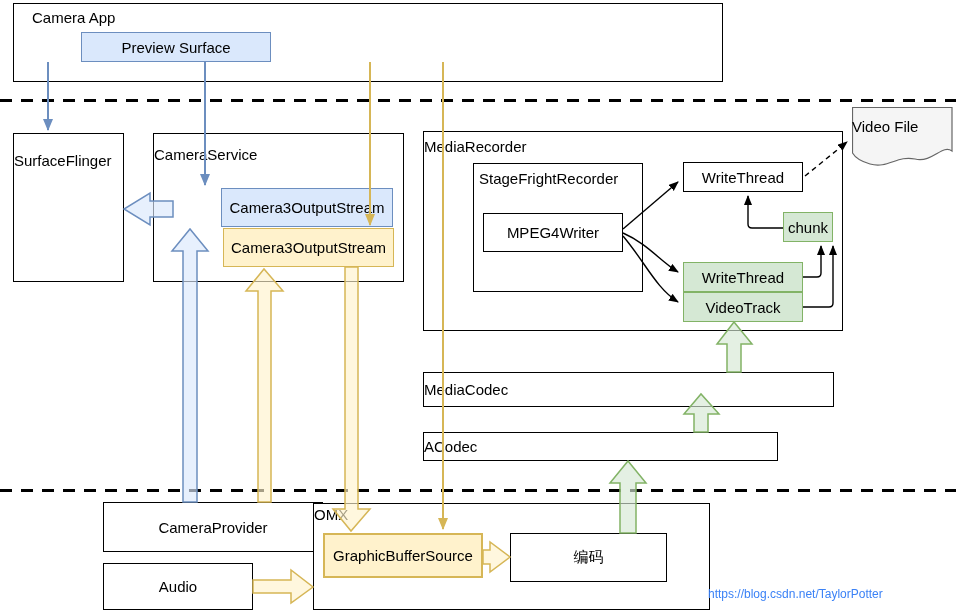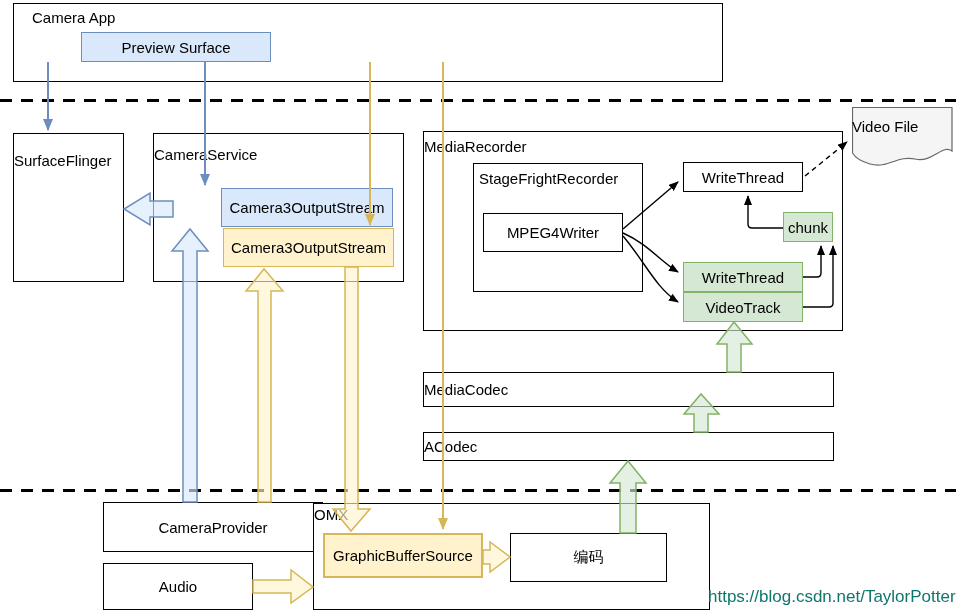--- a/index.html
+++ b/index.html
@@ -16,21 +16,21 @@
   .dash{position:absolute;left:0;width:956px;height:3px;
         background:repeating-linear-gradient(90deg,#000 0 12px,transparent 12px 21px);}
   svg.overlay{position:absolute;left:0;top:0;z-index:10;pointer-events:none;}
   .thinblue{stroke:var(--blue-stroke);stroke-width:2;fill:none;}
   .thinyellow{stroke:var(--yellow-stroke);stroke-width:2;fill:none;}
   .thinblack{stroke:#000;stroke-width:1.4;fill:none;}
   .blockblue{fill:var(--blue-fill);stroke:var(--blue-stroke);stroke-width:1.5;fill-opacity:.65;}
   .blockyellow{fill:var(--yellow-fill);stroke:var(--yellow-stroke);stroke-width:1.5;fill-opacity:.65;}
   .blockgreen{fill:var(--green-fill);stroke:var(--green-stroke);stroke-width:1.5;fill-opacity:.65;}
   .docshape{fill:var(--gray-fill);stroke:var(--gray-stroke);stroke-width:1.2;}
-  .watermark{position:absolute;left:708px;top:587px;font-size:17px;color:#0f766e;z-index:11;}
+  .watermark{position:absolute;left:708px;top:587px;font-size:12px;color:#3b82f6;z-index:11;}
 </style>
 </head>
 <body>
 
 <div class="canvas">
 
   <div class="box" style="left:13px;top:3px;width:710px;height:79px;">
     <div class="lbl" style="left:18px;top:5px;">Camera App</div>
   </div>
   <div class="box blue center" style="left:33px;top:32px;width:190px;height:30px;z-index:2;">
@@ -79,21 +79,21 @@
   <div style="position:absolute;left:852px;top:107px;width:101px;height:60px;">
     <svg width="101" height="60">
       <path class="docshape" d="M0.5,0.5 L100,0.5 L100,44 C90,37 81,56 63,52 C45,48 36,62 18,57 C11,55 4,52 0.5,46 Z"></path>
     </svg>
     <div class="lbl lbl-cx" style="top:11px;">Video File</div>
   </div>
 
   <div class="box" style="left:423px;top:372px;width:411px;height:35px;">
     <div class="lbl lbl-cx" style="top:8px;">MediaCodec</div>
   </div>
-  <div class="box" style="left:423px;top:432px;width:411px;height:29px;">
+  <div class="box" style="left:423px;top:432px;width:355px;height:29px;">
     <div class="lbl lbl-cx" style="top:5px;">ACodec</div>
   </div>
 
   <div class="box center" style="left:103px;top:502px;width:220px;height:50px;">
     <span>CameraProvider</span>
   </div>
   <div class="box center" style="left:103px;top:563px;width:150px;height:47px;">
     <span>Audio</span>
   </div>
   <div class="box" style="left:313px;top:503px;width:397px;height:107px;">

